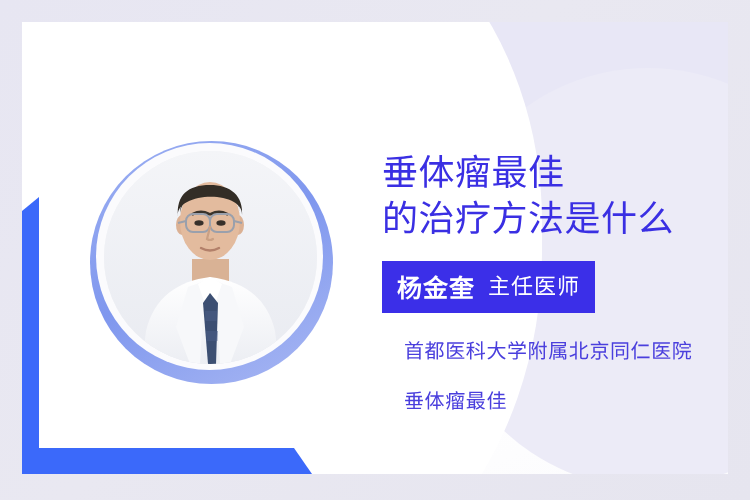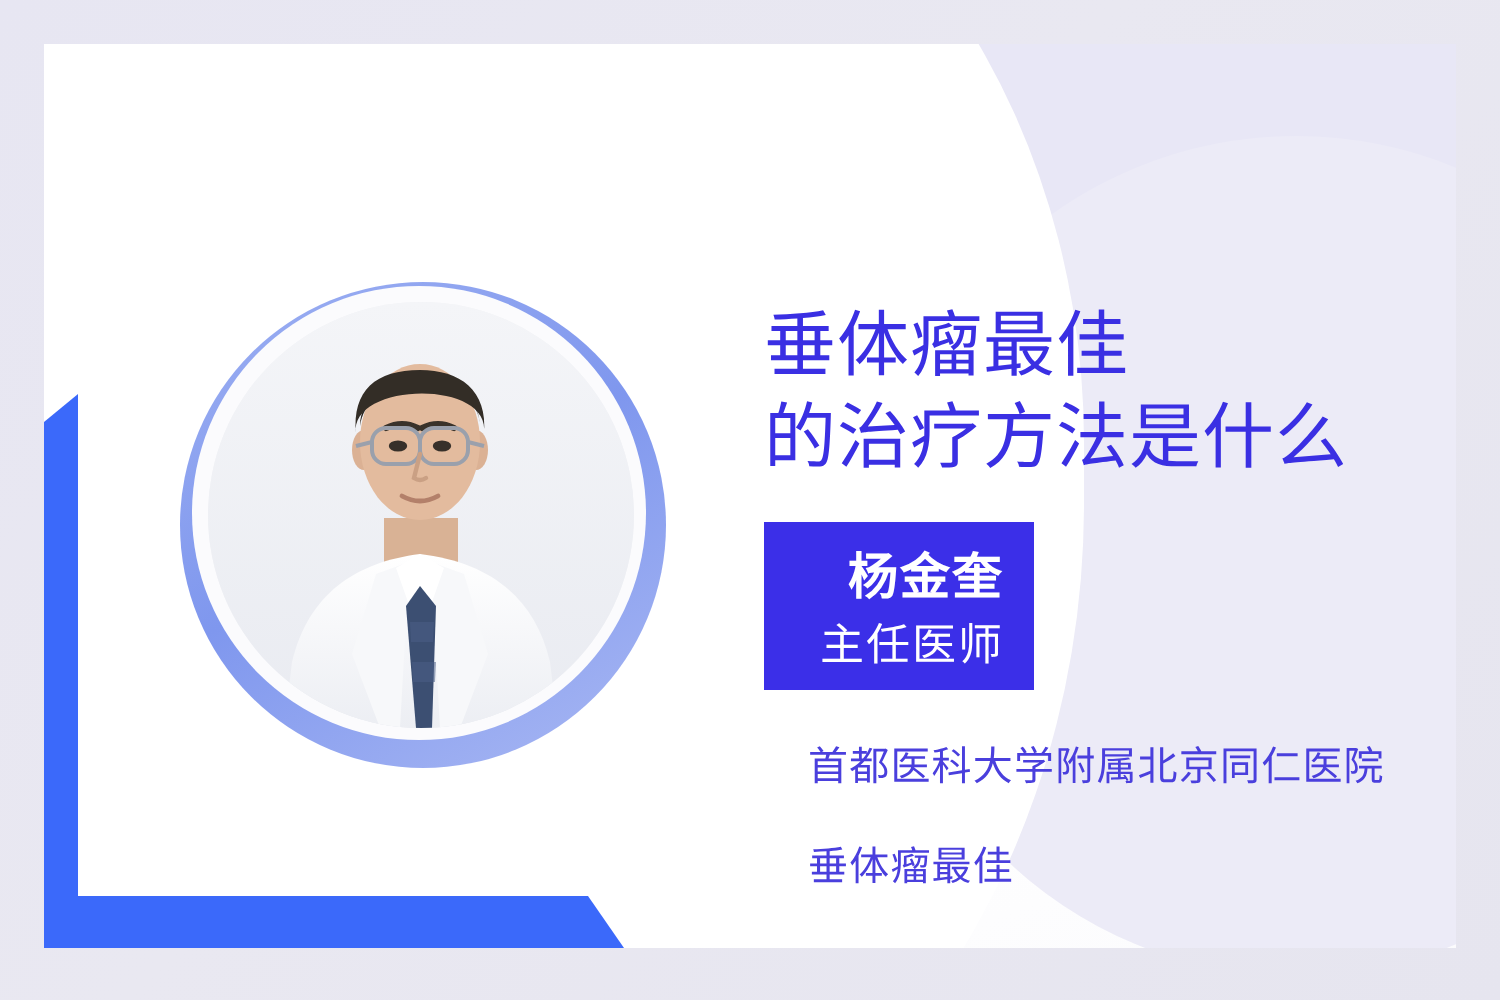--- a/index.html
+++ b/index.html
@@ -141,25 +141,24 @@
     font-size: 36px;
     line-height: 1.28;
     letter-spacing: 0.5px;
     font-weight: 400;
     margin: 0;
     white-space: pre-line;
   }
 
   .name-badge {
     display: inline-flex;
-    align-items: flex-end;
+    align-items: flex-start;
     background: #3b2fe8;
     padding: 7px 15px 9px 15px;
     margin-top: 19px;
-    flex-direction: column;
   }
   .badge-name {
     color: #ffffff;
     font-size: 25px;
     font-weight: 700;
     letter-spacing: 1px;
   }
   .badge-title {
     color: #ffffff;
     font-size: 22px;

